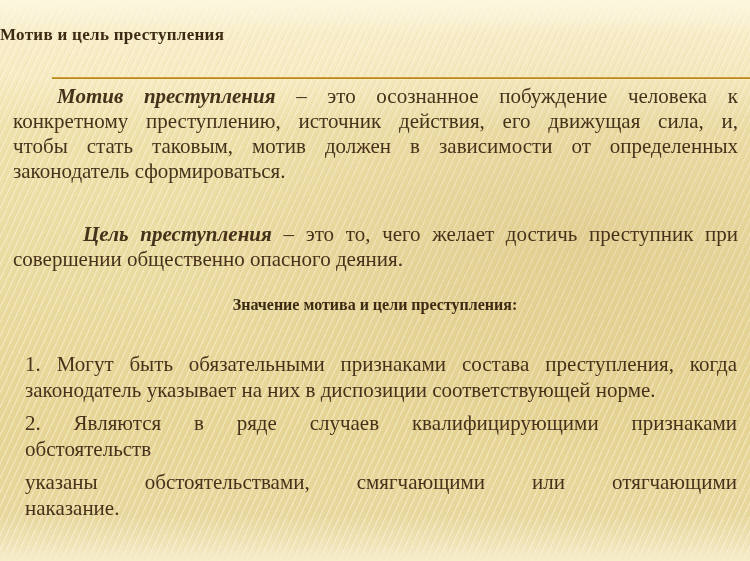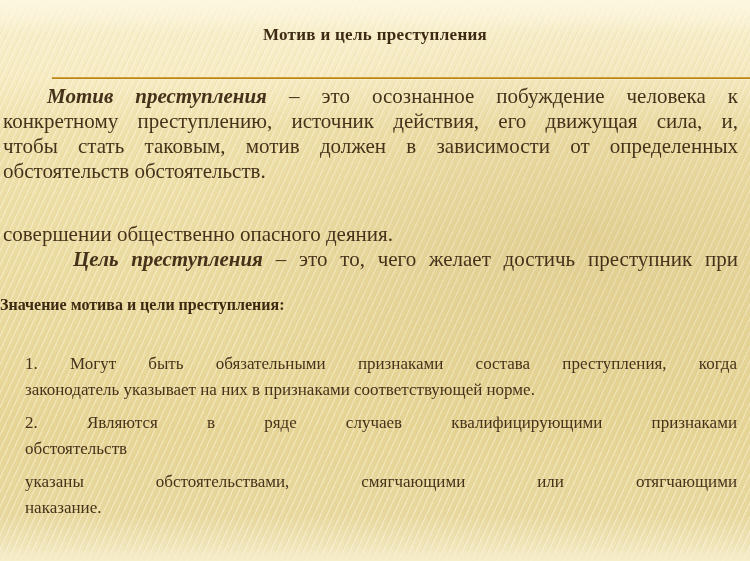--- a/index.html
+++ b/index.html
@@ -26,36 +26,35 @@
         #e8d89e 515px, #f1e6bd 548px, #f4ebc6 561px);
   }
   .top-sheen {
     position: absolute; left: 0; top: 0; right: 0; height: 34px;
     background: linear-gradient(180deg, rgba(253,247,224,0.9), rgba(253,247,224,0));
     pointer-events: none;
   }
   .title {
     position: absolute;
     top: 25px; left: 0; width: 100%;
-    text-align: center;
     font-size: 17px;
     font-weight: bold;
     letter-spacing: 0.3px;
     color: #3c2a12;
   }
   .divider {
     position: absolute;
     top: 77px; left: 52px; right: 0;
     height: 2px;
     background: linear-gradient(180deg, #dcae52 0%, #c3901f 55%, #a97a15 100%);
     box-shadow: 0 1px 0 rgba(250,238,200,0.8);
   }
   .textblock {
     position: absolute;
-    left: 3px; right: 12px;
+    left: 13px; right: 12px;
     font-size: 21px;
     line-height: 25px;
   }
   .line {
     text-align: justify;
     text-align-last: justify;
     white-space: normal;
   }
   .line.endline {
     text-align-last: left;
@@ -64,28 +63,29 @@
     font-weight: bold;
     font-style: italic;
   }
   .p1 { top: 84px; }
   .p1 .first { padding-left: 44px; }
   .p2 { top: 222px; }
   .p2 .first { padding-left: 70px; }
   .subheading {
     position: absolute;
     top: 296px; left: 0; width: 100%;
+    text-align: center;
     font-size: 16px;
     font-weight: bold;
     color: #3c2a12;
   }
   .significance {
     position: absolute;
     top: 351px; left: 25px; right: 13px;
-    font-size: 17px;
+    font-size: 21px;
     line-height: 26px;
   }
   .sig-item { margin-bottom: 7px; }
   .bottom-sheen {
     position: absolute; left: 0; bottom: 0; right: 0; height: 13px;
     background: linear-gradient(0deg, rgba(246,237,201,0.95), rgba(246,237,201,0));
     pointer-events: none;
   }
 </style>
 </head>
@@ -95,35 +95,35 @@
   <div class="top-sheen"></div>
 
   <div class="title">Мотив и цель преступления</div>
 
   <div class="divider"></div>
 
   <div class="textblock p1">
     <div class="line first"><span class="lead">Мотив преступления</span><span> – это осознанное побуждение человека к</span></div>
     <div class="line">конкретному преступлению, источник действия, его движущая сила, и,</div>
     <div class="line">чтобы стать таковым, мотив должен в зависимости от определенных</div>
-    <div class="line endline">обстоятельств обстоятельств.</div>
+    <div class="line endline">законодатель сформироваться.</div>
   </div>
 
   <div class="textblock p2">
+    <div class="line first"><span class="lead">Цель преступления</span><span> – это то, чего желает достичь преступник при</span></div>
     <div class="line endline">совершении общественно опасного деяния.</div>
-    <div class="line first"><span class="lead">Цель преступления</span><span> – это то, чего желает достичь преступник при</span></div>
   </div>
 
   <div class="subheading">Значение мотива и цели преступления:</div>
 
   <div class="significance">
 
     <div class="sig-item">
       <div class="line"><span class="num">1.</span> <span>Могут быть обязательными признаками состава преступления, когда</span></div>
-      <div class="line endline">законодатель указывает на них в признаками соответствующей норме.</div>
+      <div class="line endline">законодатель указывает на них в диспозиции соответствующей норме.</div>
     </div>
 
     <div class="sig-item">
       <div class="line"><span class="num">2.</span> <span>Являются в ряде случаев квалифицирующими признаками</span></div>
       <div class="line endline">обстоятельств</div>
     </div>
 
     <div class="sig-item">
       <div class="line">указаны обстоятельствами, смягчающими или отягчающими</div>
       <div class="line endline">наказание.</div>

